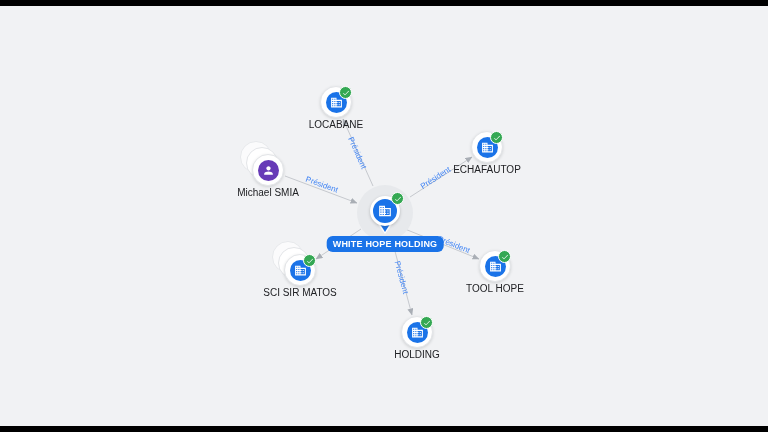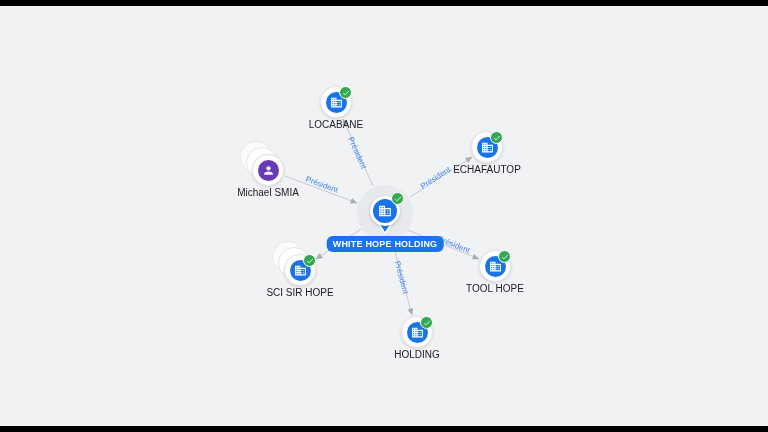--- a/index.html
+++ b/index.html
@@ -129,21 +129,21 @@
         <svg viewBox="0 0 24 24" width="13" height="13">
             <path fill="#fff" d="M12 7V3H2v18h20V7H12zM6 19H4v-2h2v2zm0-4H4v-2h2v2zm0-4H4V9h2v2zm0-4H4V5h2v2zm4 12H8v-2h2v2zm0-4H8v-2h2v2zm0-4H8V9h2v2zm0-4H8V5h2v2zm10 12h-8v-2h2v-2h-2v-2h2v-2h-2V9h8v10zm-2-8h-2v2h2v-2zm0 4h-2v2h2v-2z"></path>
           </svg>
       </span>
     </div>
     <span class="badge">
       <svg viewBox="0 0 24 24" width="8" height="8">
           <path fill="#fff" d="M9 16.2L4.8 12l-1.4 1.4L9 19 21 7l-1.4-1.4z"></path>
         </svg>
     </span>
-    <div class="node-label">SCI SIR HOPE</div>
+    <div class="node-label">SCI SIR MATOS</div>
   </div>
 
   <div class="node company" style="left:495px; top:266px">
     <div class="circle">
       <span class="inner">
         <svg viewBox="0 0 24 24" width="13" height="13">
             <path fill="#fff" d="M12 7V3H2v18h20V7H12zM6 19H4v-2h2v2zm0-4H4v-2h2v2zm0-4H4V9h2v2zm0-4H4V5h2v2zm4 12H8v-2h2v2zm0-4H8v-2h2v2zm0-4H8V9h2v2zm0-4H8V5h2v2zm10 12h-8v-2h2v-2h-2v-2h2v-2h-2V9h8v10zm-2-8h-2v2h2v-2zm0 4h-2v2h2v-2z"></path>
           </svg>
       </span>
     </div>

